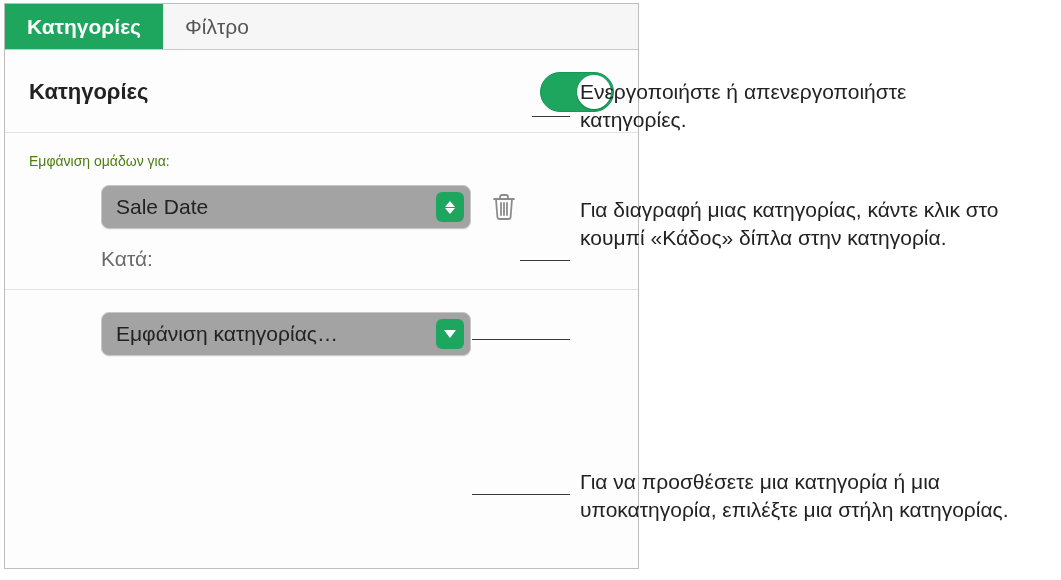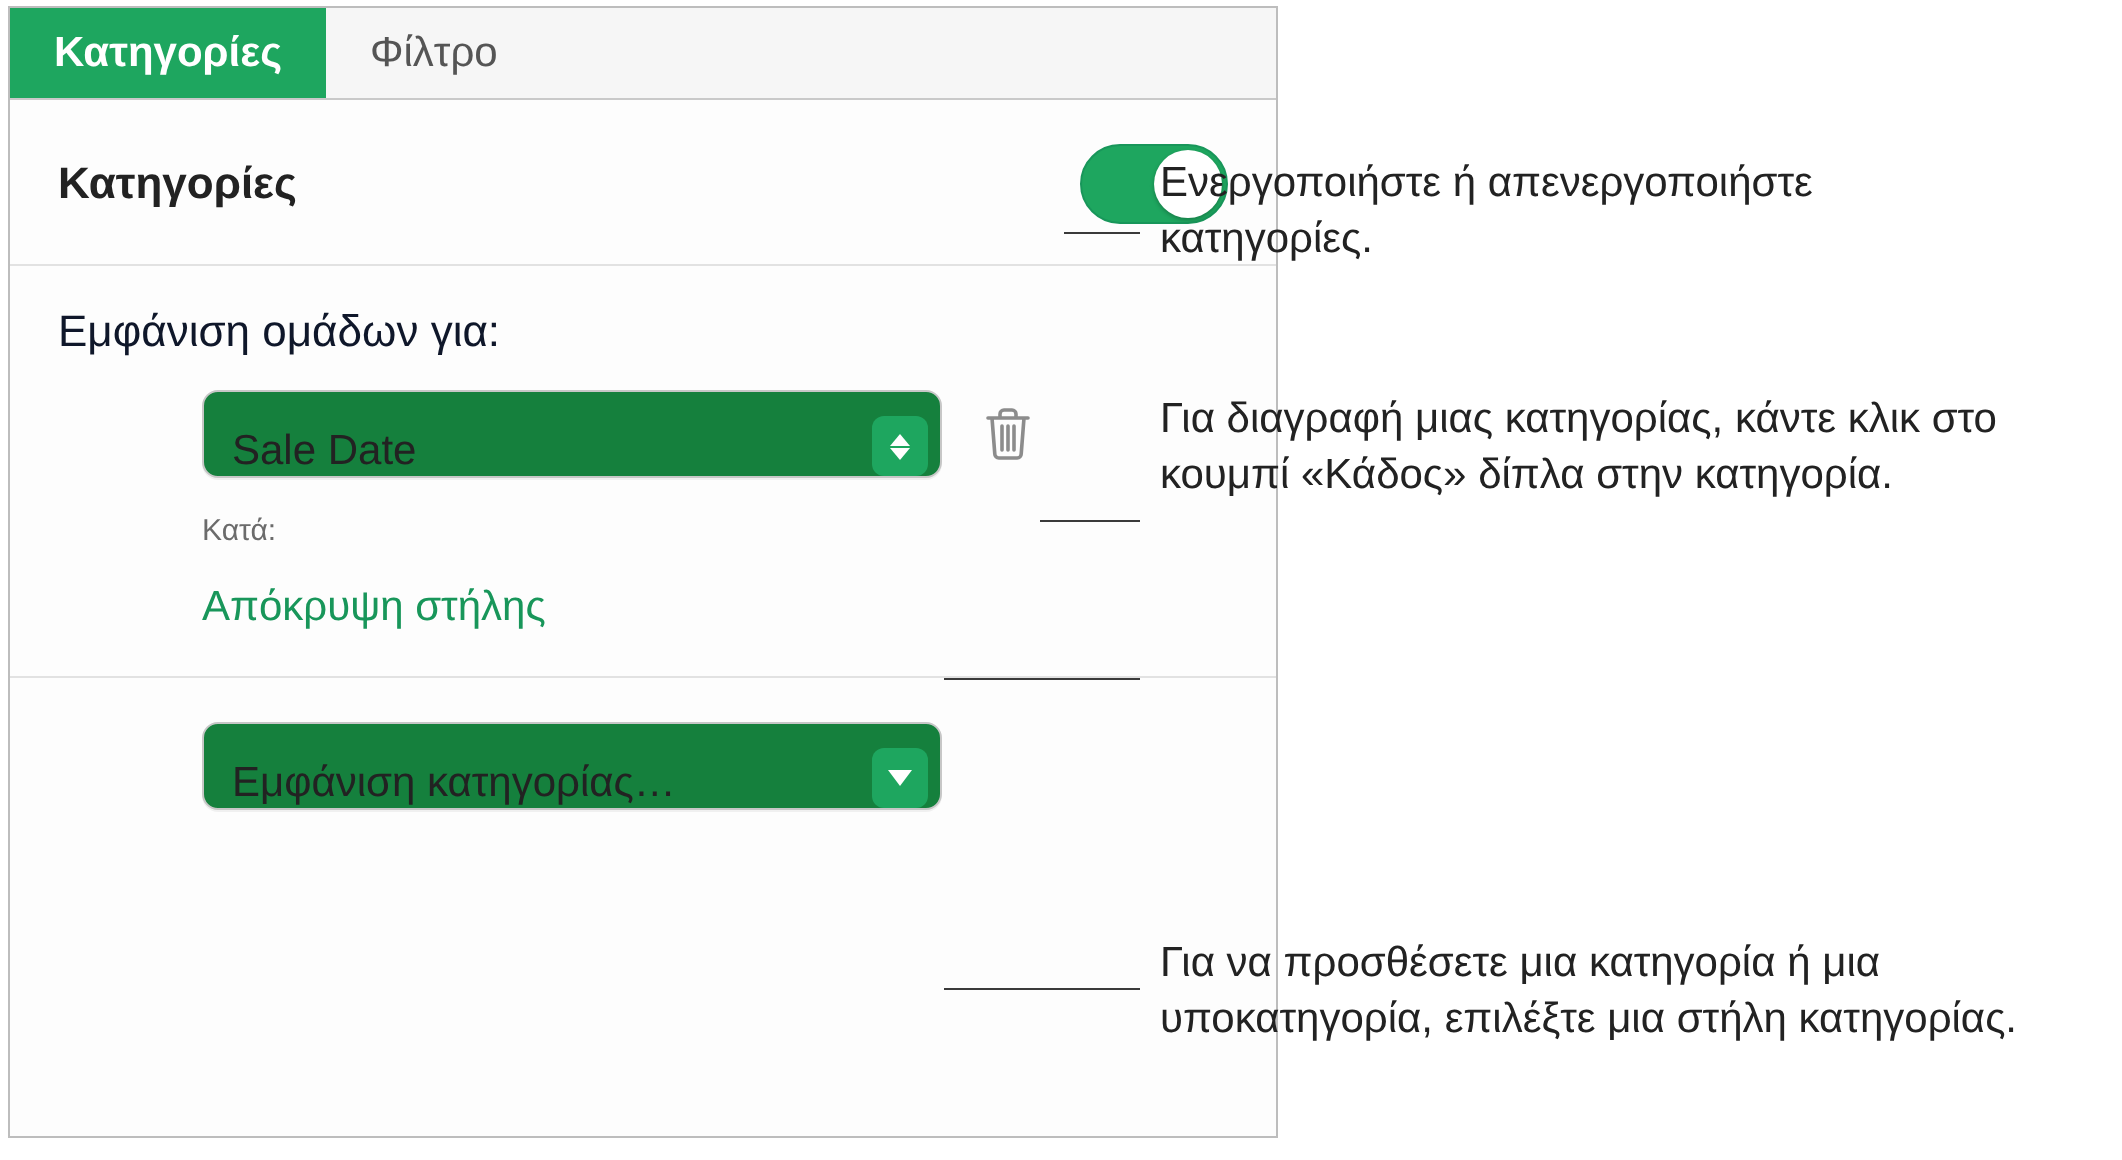--- a/index.html
+++ b/index.html
@@ -75,38 +75,38 @@
     height: 34px;
     border-radius: 50%;
     background: #fff;
     box-shadow: 0 1px 2px rgba(0,0,0,.25);
   }
   
   .body {
     padding: 20px 24px 0 24px;
   }
   .label-row {
-    font-size: 22px;
-    color: #0f172a;
+    font-size: 14px;
+    color: #4d7c0f;
     margin-bottom: 16px;
   }
   .control-row {
     display: flex;
     align-items: center;
     margin-bottom: 18px;
   }
   .indent { padding-left: 72px; }
   .select {
     flex: 0 0 auto;
     height: 44px;
-    background: #15803d;
+    background: #a3a3a3;
     border: 1px solid #c7c7c7;
     border-radius: 8px;
     display: flex;
-    align-items: flex-end;
+    align-items: center;
     padding: 0 6px 0 14px;
     box-shadow: 0 1px 0 rgba(0,0,0,.05);
   }
   .select .sel-text {
     font-size: 21px;
     color: #222;
     flex: 1 1 auto;
     white-space: nowrap;
   }
   .sel-btn {
@@ -123,21 +123,21 @@
   }
   .sel-btn svg { display:block; }
   .sel-btn.single { justify-content:center; }
   .trash {
     margin-left: 20px;
     color: #8c8c8c;
     display: flex;
     align-items: center;
   }
   .by-label {
-    font-size: 15px;
+    font-size: 21px;
     color: #6b6b6b;
     width: 72px;
   }
   .link-row {
     padding-left: 72px;
     margin-top: 6px;
     margin-bottom: 22px;
   }
   .link-text {
     font-size: 21px;
@@ -210,23 +210,20 @@
           <path d="M3 7 h20 M9 7 v-2 a2 2 0 0 1 2 -2 h4 a2 2 0 0 1 2 2 v2 M5 7 l1.4 18 a2 2 0 0 0 2 2 h9.2 a2 2 0 0 0 2 -2 L21 7 M10 11 v12 M13 11 v12 M16 11 v12" fill="none" stroke="#8c8c8c" stroke-width="1.8" stroke-linecap="round" stroke-linejoin="round"></path>
         </svg>
       </div>
     </div>
 
     <div class="control-row">
       <div style="width:72px"></div>
       <div class="by-label">Κατά:</div>
     </div>
 
-    <div class="link-row">
-      <span class="link-text">Απόκρυψη στήλης</span>
-    </div>
 
     <div class="divider"></div>
 
     <div class="control-row indent" style="margin-bottom:0">
       <div class="select" style="width:370px">
         <span class="sel-text">Εμφάνιση κατηγορίας…</span>
         <span class="sel-btn single">
           <svg class="tri-dn" width="12" height="8" viewBox="0 0 12 8">
               <path d="M0 0 L12 0 L6 8 Z" fill="#fff"></path>
             </svg>

